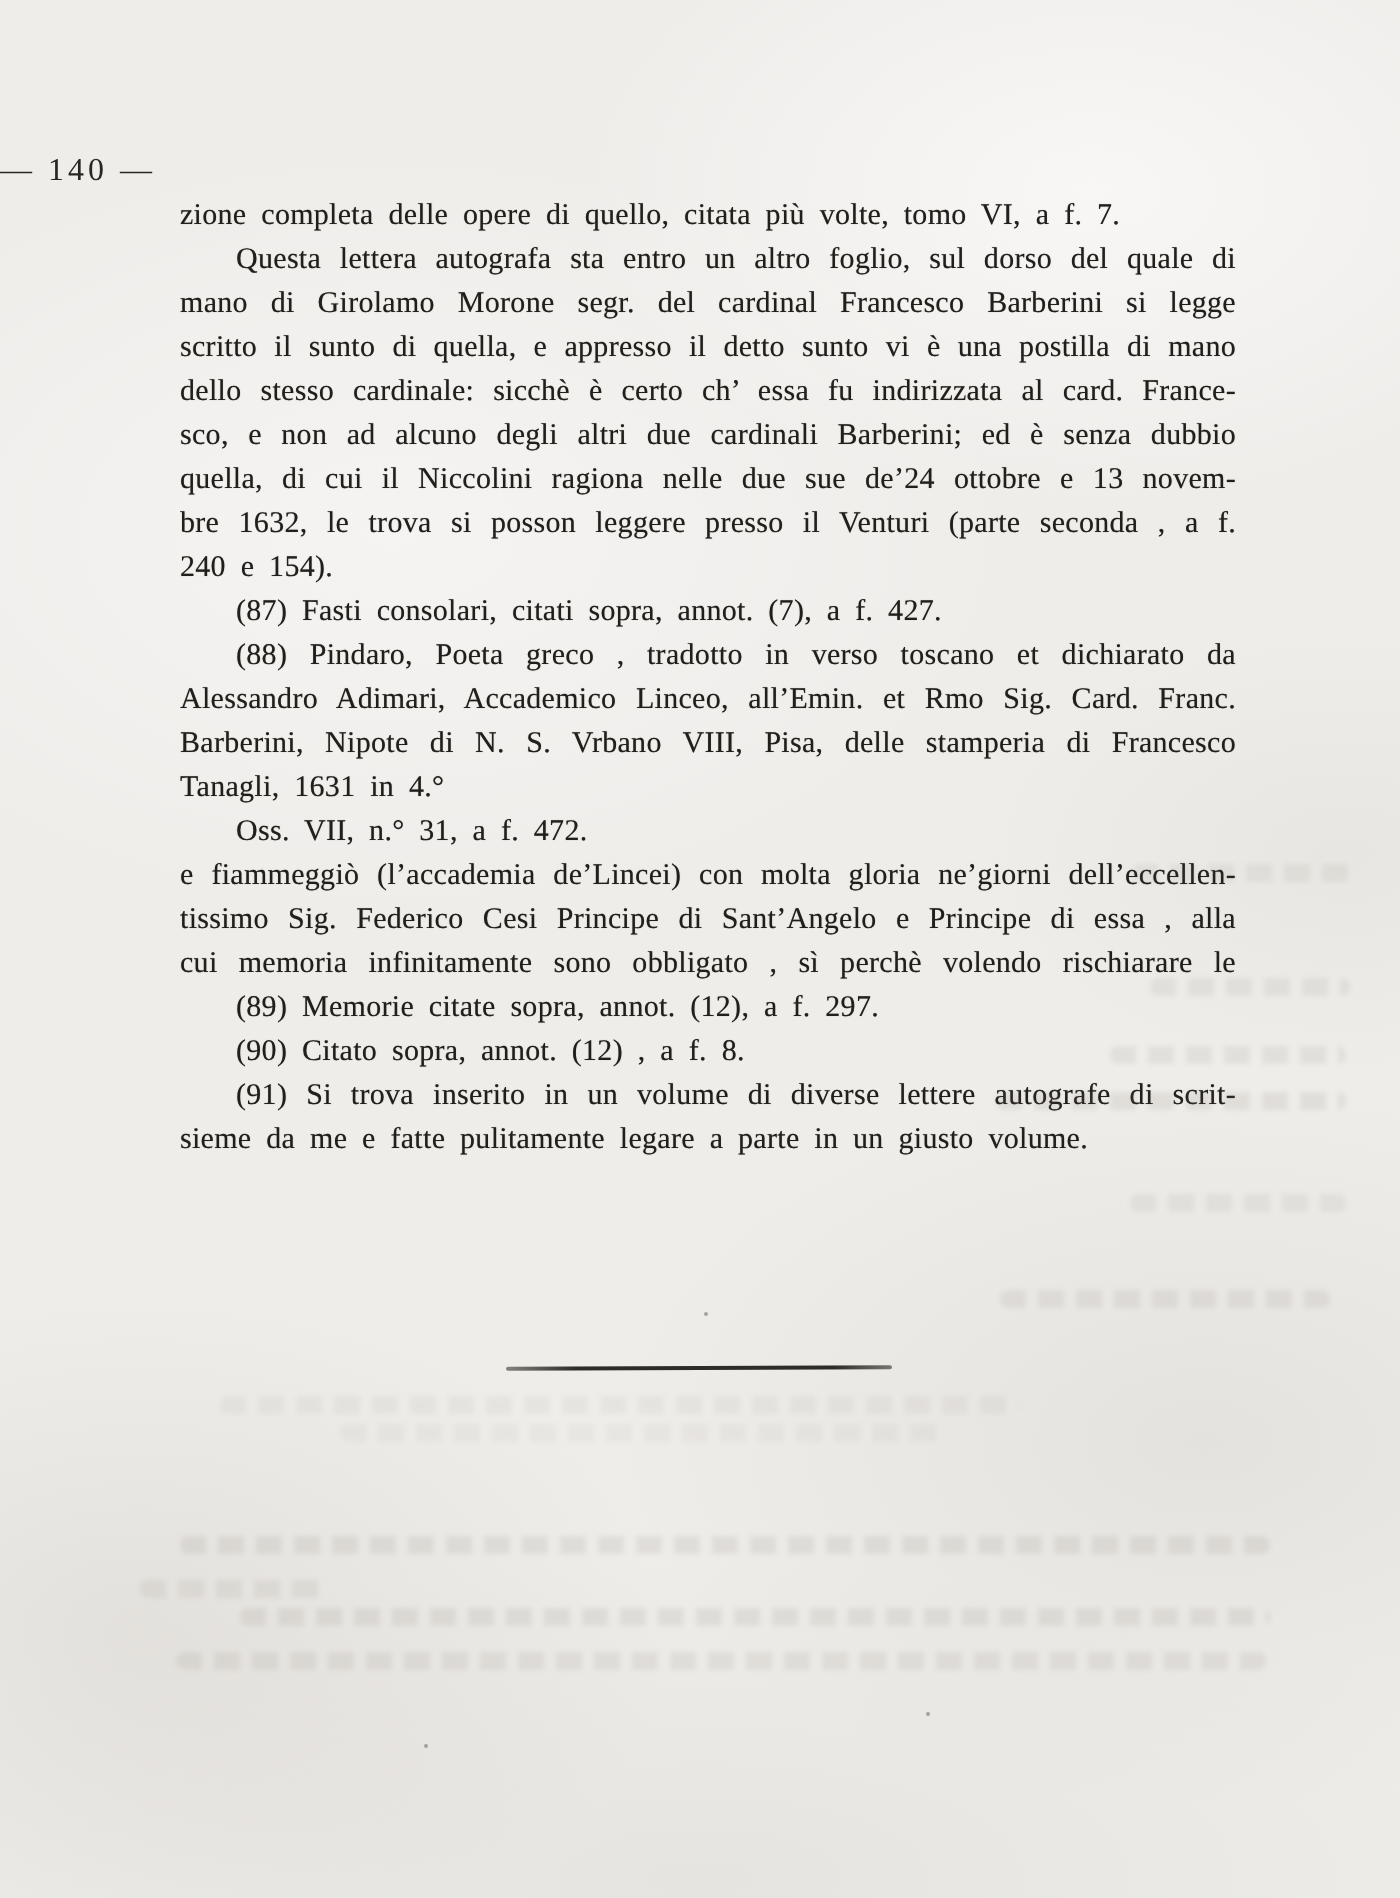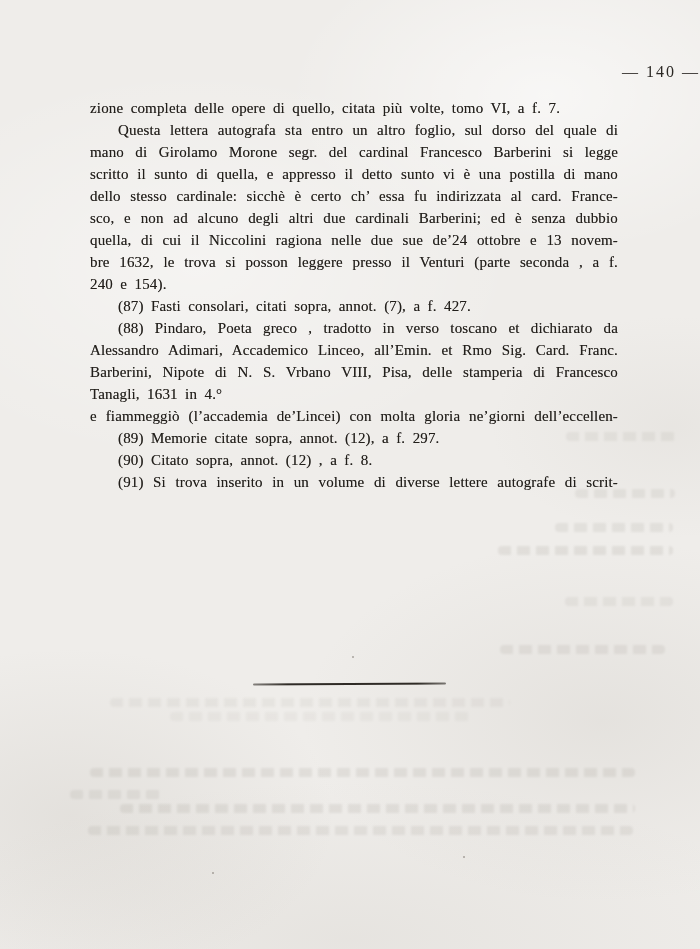--- a/index.html
+++ b/index.html
@@ -15,22 +15,22 @@
     background-image:
       radial-gradient(ellipse 420px 260px at 78% 10%, rgba(255,255,255,.55), transparent 62%),
       radial-gradient(ellipse 520px 320px at 28% 28%, rgba(255,255,255,.38), transparent 62%),
       radial-gradient(ellipse 380px 240px at 10% 86%, rgba(166,160,150,.16), transparent 70%),
       radial-gradient(ellipse 430px 260px at 86% 76%, rgba(166,160,150,.14), transparent 70%),
       radial-gradient(ellipse 620px 220px at 50% 99%, rgba(172,166,156,.13), transparent 72%),
       radial-gradient(ellipse 260px 160px at 96% 45%, rgba(170,164,154,.10), transparent 70%);
     color:#24211d;
   }
   .pageno{
-    position:absolute; top:63px; left:0; width:100%;
-    text-align:right; font-size:16px; letter-spacing:2px;
+    position:absolute; top:77px; left:0; width:100%;
+    text-align:left; font-size:16px; letter-spacing:2px;
     color:#2a2723;
   }
   .textblock{
     position:absolute; top:97px; left:90px; width:528px;
     font-size:15px; line-height:22px; letter-spacing:.15px;
     color:#221f1b;
     text-shadow:0 0 .4px rgba(34,31,27,.55);
   }
   .line{ text-align:justify; text-align-last:justify; height:22px; overflow:hidden; white-space:nowrap;}
   .line.final{ text-align:left; text-align-last:left; word-spacing:3.5px; }
@@ -62,24 +62,28 @@
     <div class="line">dello stesso cardinale: sicchè è certo ch’ essa fu indirizzata al card. France-</div>
     <div class="line">sco, e non ad alcuno degli altri due cardinali Barberini; ed è senza dubbio</div>
     <div class="line">quella, di cui il Niccolini ragiona nelle due sue de’24 ottobre e 13 novem-</div>
     <div class="line">bre 1632, le trova si posson leggere presso il Venturi (parte seconda , a f.</div>
     <div class="line final">240 e 154).</div>
     <div class="line indent final">(87) Fasti consolari, citati sopra, annot. (7), a f. 427.</div>
     <div class="line indent">(88) Pindaro, Poeta greco , tradotto in verso toscano et dichiarato da</div>
     <div class="line">Alessandro Adimari, Accademico Linceo, all’Emin. et Rmo Sig. Card. Franc.</div>
     <div class="line">Barberini, Nipote di N. S. Vrbano VIII, Pisa, delle stamperia di Francesco</div>
     <div class="line final">Tanagli, 1631 in 4.°</div>
+    <div class="line indent final">Oss. VII, n.° 31, a f. 472.</div>
     <div class="line">e fiammeggiò (l’accademia de’Lincei) con molta gloria ne’giorni dell’eccellen-</div>
+    <div class="line">tissimo Sig. Federico Cesi Principe di Sant’Angelo e Principe di essa , alla</div>
+    <div class="line">cui memoria infinitamente sono obbligato , sì perchè volendo rischiarare le</div>
     <div class="line indent final">(89) Memorie citate sopra, annot. (12), a f. 297.</div>
     <div class="line indent final">(90) Citato sopra, annot. (12) , a f. 8.</div>
     <div class="line indent">(91) Si trova inserito in un volume di diverse lettere autografe di scrit-</div>
+    <div class="line final">sieme da me e fatte pulitamente legare a parte in un giusto volume.</div>
   </div>
 
   <div class="rule"></div>
 
   <div class="smudge" style="left:566px;top:432px;width:110px;opacity:.09;"></div>
   <div class="smudge" style="left:575px;top:489px;width:100px;opacity:.10;"></div>
   <div class="smudge" style="left:555px;top:523px;width:118px;opacity:.11;"></div>
   <div class="smudge" style="left:498px;top:546px;width:175px;opacity:.12;"></div>
   <div class="smudge" style="left:565px;top:597px;width:108px;opacity:.09;"></div>
   <div class="smudge" style="left:500px;top:645px;width:165px;opacity:.11;"></div>

